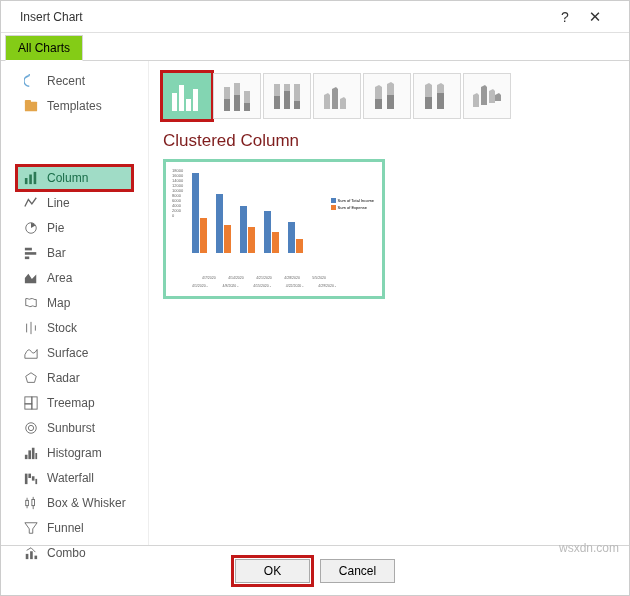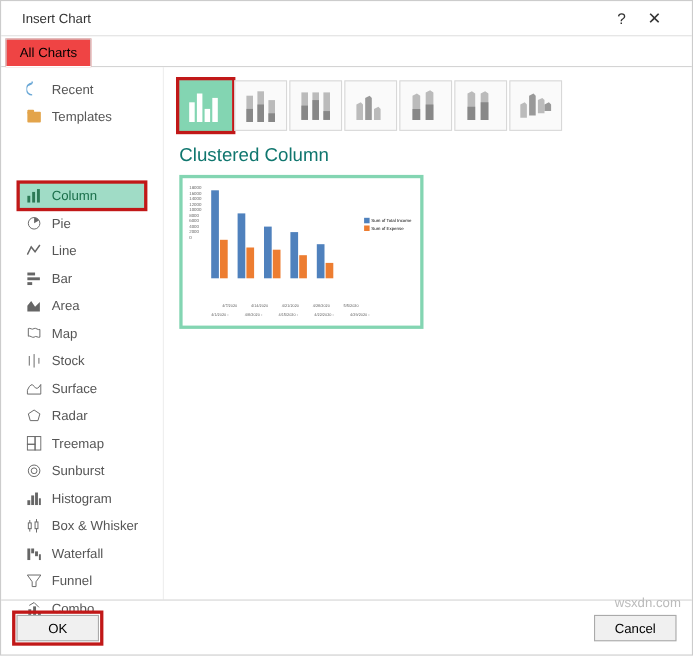--- a/index.html
+++ b/index.html
@@ -4,53 +4,53 @@
   <style>
     * { box-sizing: border-box; margin: 0; padding: 0; font-family: "Segoe UI", Arial, sans-serif; }
     body { width: 630px; height: 596px; background: #fff; border: 1px solid #ccc; overflow: hidden; position: relative; }
     
     .titlebar { height: 32px; display: flex; align-items: center; padding: 0 19px; border-bottom: 1px solid #e0e0e0; }
     .titlebar .title { font-size: 12px; color: #333; flex: 1; }
     .titlebar .help, .titlebar .close { width: 30px; text-align: center; font-size: 14px; color: #333; cursor: pointer; }
     .titlebar .close { font-size: 15px; }
     
     .tabs { height: 28px; border-bottom: 1px solid #d4d4d4; padding-left: 4px; display: flex; align-items: end; }
-    .tab { padding: 5px 12px; font-size: 12px; border: 1px solid #d4d4d4; border-bottom: 1px solid #fff; background: #ef4444; position: relative; top: 1px; cursor: pointer; }
+    .tab { padding: 5px 12px; font-size: 12px; border: 1px solid #d4d4d4; border-bottom: 1px solid #fff; background: #84cc16; position: relative; top: 1px; cursor: pointer; }
     
     .content { display: flex; height: 484px; }
     
     .sidebar { width: 148px; padding: 8px 16px; border-right: 1px solid #eee; }
     .sidebar-item { display: flex; align-items: center; height: 24px; padding: 0 6px; font-size: 12px; color: #555; gap: 8px; cursor: pointer; margin-bottom: 1px; }
     .sidebar-item .icon { width: 16px; height: 16px; display: flex; align-items: center; justify-content: center; color: #666; }
     .sidebar-item.active { background: #a0dcc6; color: #1a6e4a; }
     .sidebar-item.highlighted { outline: 3px solid #c11818; outline-offset: -1px; margin-top: 48px; }
     
     .main { flex: 1; padding: 12px 14px; }
     
     .subtypes { display: flex; gap: 2px; margin-bottom: 12px; }
     .subtype { width: 48px; height: 46px; border: 1px solid #d8d8d8; background: #fafafa; display: flex; align-items: center; justify-content: center; cursor: pointer; }
     .subtype.selected { background: #83d5b2; border-color: #83d5b2; outline: 3px solid #c11818; outline-offset: 0; }
     
-    .subtitle { font-size: 17px; color: #0f766e; margin: 10px 0 8px 0; font-weight: 400; }
+    .subtitle { font-size: 17px; color: #7f1d1d; margin: 10px 0 8px 0; font-weight: 400; }
     
     .preview { width: 222px; height: 140px; border: 3px solid #83d5b2; padding: 6px; background: #fff; cursor: pointer; }
     .chart-area { width: 100%; height: 100%; position: relative; }
     .bars { display: flex; align-items: flex-end; height: 85px; gap: 4px; padding-left: 20px; }
     .bar-group { display: flex; gap: 1px; align-items: flex-end; width: 20px; }
     .bar { width: 7px; }
     .bar.b1 { background: #4f81bd; }
     .bar.b2 { background: #ed7d31; }
     .legend { position: absolute; right: 2px; top: 30px; font-size: 4px; }
     .legend-item { display: flex; align-items: center; gap: 2px; margin-bottom: 2px; }
     .legend-sw { width: 5px; height: 5px; }
     .ylabels { position: absolute; left: 0; top: 0; font-size: 4px; color: #666; }
     .xlabels { position: absolute; left: 20px; bottom: 2px; right: 40px; font-size: 3.5px; color: #666; display: flex; justify-content: space-between; }
     .xlabels2 { position: absolute; left: 30px; bottom: 10px; right: 50px; font-size: 3.5px; color: #666; display: flex; justify-content: space-between; }
     
-    .footer { position: absolute; bottom: 0; left: 0; right: 0; height: 50px; border-top: 1px solid #d4d4d4; display: flex; justify-content: space-between; align-items: center; padding: 0 14px; gap: 10px; }
+    .footer { position: absolute; bottom: 0; left: 0; right: 0; height: 50px; border-top: 1px solid #d4d4d4; display: flex; justify-content: center; align-items: center; padding: 0 14px; gap: 10px; }
     .btn { min-width: 75px; height: 24px; font-size: 12px; border: 1px solid #aaa; background: #f0f0f0; cursor: pointer; }
     .btn.ok { outline: 3px solid #c11818; outline-offset: 1px; }
     
     .watermark { position: absolute; bottom: 40px; right: 10px; font-size: 12px; color: #bbb; }
   </style>
 </head>
 <body>
 
 <div class="titlebar">
   <span class="title">Insert Chart</span>
@@ -87,33 +87,33 @@
             <rect x="1" y="8" width="3" height="7" fill="#2c7a56"></rect>
             <rect x="6" y="4" width="3" height="11" fill="#2c7a56"></rect>
             <rect x="11" y="1" width="3" height="14" fill="#2c7a56"></rect>
           </svg>
         </span>
       <span>Column</span>
     </div>
     <div class="sidebar-item">
       <span class="icon">
           <svg width="14" height="14" viewBox="0 0 16 16">
+            <polyline points="1,12 5,4 9,9 14,2" stroke="#666" fill="none" stroke-width="1.5"></polyline>
+          </svg>
+        </span>
+      <span>Line</span>
+    </div>
+    <div class="sidebar-item">
+      <span class="icon">
+          <svg width="14" height="14" viewBox="0 0 16 16">
             <circle cx="8" cy="8" r="6" fill="none" stroke="#666"></circle>
             <path d="M8 8 L8 2 A6 6 0 0 1 13 5 Z" fill="#666"></path>
           </svg>
         </span>
       <span>Pie</span>
-    </div>
-    <div class="sidebar-item">
-      <span class="icon">
-          <svg width="14" height="14" viewBox="0 0 16 16">
-            <polyline points="1,12 5,4 9,9 14,2" stroke="#666" fill="none" stroke-width="1.5"></polyline>
-          </svg>
-        </span>
-      <span>Line</span>
     </div>
     <div class="sidebar-item">
       <span class="icon">
           <svg width="14" height="14" viewBox="0 0 16 16">
             <rect x="1" y="2" width="8" height="3" fill="#666"></rect>
             <rect x="1" y="7" width="13" height="3" fill="#666"></rect>
             <rect x="1" y="12" width="5" height="3" fill="#666"></rect>
           </svg>
         </span>
       <span>Bar</span>
@@ -182,48 +182,48 @@
     <div class="sidebar-item">
       <span class="icon">
           <svg width="14" height="14" viewBox="0 0 16 16">
             <rect x="1" y="10" width="3" height="5" fill="#666"></rect>
             <rect x="5" y="5" width="3" height="10" fill="#666"></rect>
             <rect x="9" y="2" width="3" height="13" fill="#666"></rect>
             <rect x="13" y="8" width="2" height="7" fill="#666"></rect>
           </svg>
         </span>
       <span>Histogram</span>
+    </div>
+    <div class="sidebar-item">
+      <span class="icon">
+          <svg width="14" height="14" viewBox="0 0 16 16">
+            <rect x="1" y="3" width="3" height="12" fill="#666"></rect>
+            <rect x="5" y="3" width="3" height="5" fill="#666"></rect>
+            <rect x="9" y="6" width="3" height="5" fill="#666"></rect>
+            <rect x="13" y="9" width="2" height="6" fill="#666"></rect>
+          </svg>
+        </span>
+      <span>Waterfall</span>
     </div>
     <div class="sidebar-item">
       <span class="icon">
           <svg width="14" height="14" viewBox="0 0 16 16">
             <rect x="2" y="5" width="3" height="6" fill="none" stroke="#666"></rect>
             <line x1="3.5" y1="2" x2="3.5" y2="5" stroke="#666"></line>
             <line x1="3.5" y1="11" x2="3.5" y2="14" stroke="#666"></line>
             <rect x="9" y="4" width="3" height="7" fill="none" stroke="#666"></rect>
             <line x1="10.5" y1="1" x2="10.5" y2="4" stroke="#666"></line>
             <line x1="10.5" y1="11" x2="10.5" y2="15" stroke="#666"></line>
           </svg>
         </span>
       <span>Box &amp; Whisker</span>
     </div>
     <div class="sidebar-item">
       <span class="icon">
           <svg width="14" height="14" viewBox="0 0 16 16">
-            <rect x="1" y="3" width="3" height="12" fill="#666"></rect>
-            <rect x="5" y="3" width="3" height="5" fill="#666"></rect>
-            <rect x="9" y="6" width="3" height="5" fill="#666"></rect>
-            <rect x="13" y="9" width="2" height="6" fill="#666"></rect>
-          </svg>
-        </span>
-      <span>Waterfall</span>
-    </div>
-    <div class="sidebar-item">
-      <span class="icon">
-          <svg width="14" height="14" viewBox="0 0 16 16">
             <polygon points="1,2 15,2 10,9 10,14 6,14 6,9" fill="none" stroke="#666"></polygon>
           </svg>
         </span>
       <span>Funnel</span>
     </div>
     <div class="sidebar-item">
       <span class="icon">
           <svg width="14" height="14" viewBox="0 0 16 16">
             <rect x="2" y="9" width="3" height="6" fill="#666"></rect>
             <rect x="7" y="6" width="3" height="9" fill="#666"></rect>

